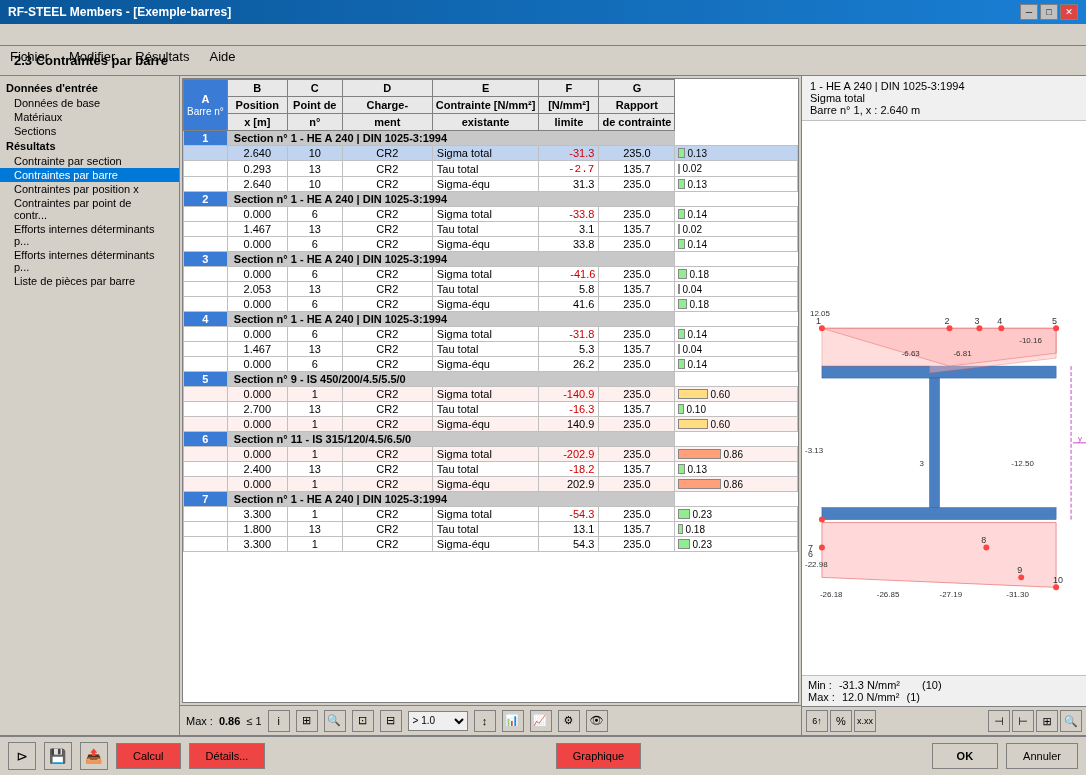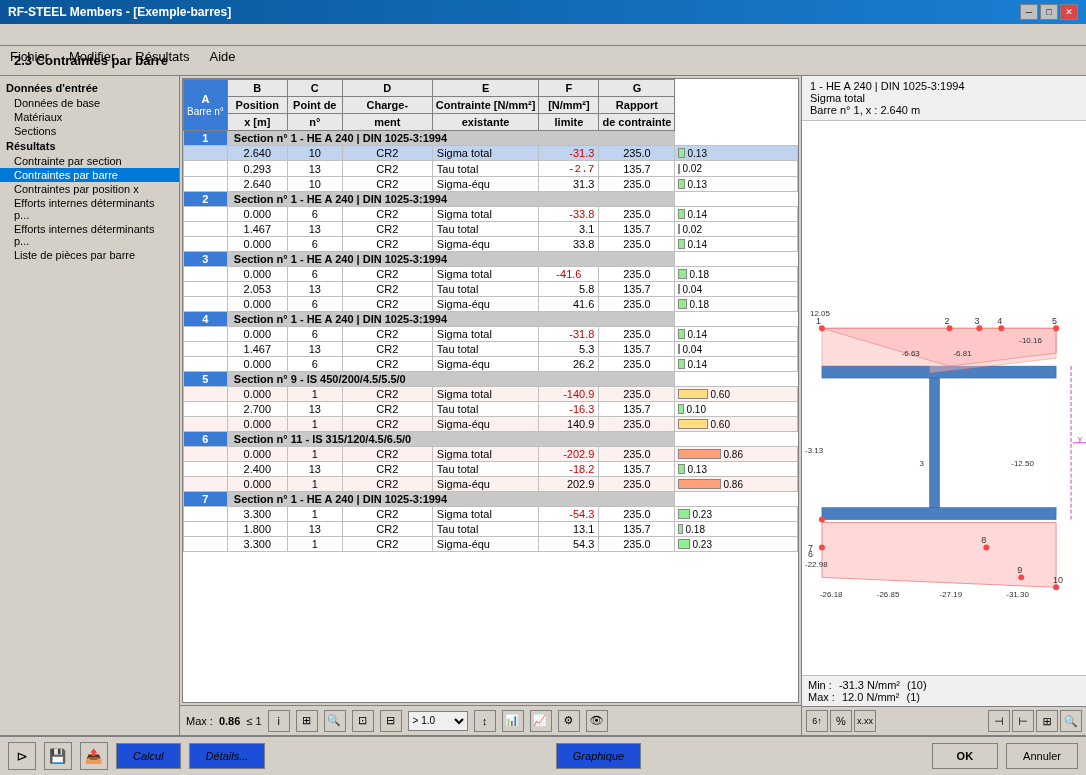--- a/index.html
+++ b/index.html
@@ -217,25 +217,24 @@
       width: 28px; height: 28px;
       background: #d4d0c8;
       border: 1px solid #808080;
       cursor: pointer;
       display: flex; align-items: center; justify-content: center;
       font-size: 14px;
     }
     .footer-action-btn {
       height: 26px;
       padding: 0 16px;
-      background: #1d4ed8;
+      background: #ef4444;
       border: 1px solid #808080;
       cursor: pointer;
       font-size: 11px;
-      font-style: italic;
     }
     .footer-spacer { flex: 1; }
     .footer-ok-btn {
       height: 26px;
       padding: 0 24px;
       background: #d4d0c8;
       border: 1px solid #808080;
       cursor: pointer;
       font-size: 11px;
       font-weight: bold;
@@ -288,20 +287,21 @@
 
   <div class="left-panel">
     <div class="panel-group-title">Données d'entrée</div>
     <div class="panel-item">Données de base</div>
     <div class="panel-item">Matériaux</div>
     <div class="panel-item">Sections</div>
     <div class="panel-group-title">Résultats</div>
     <div class="panel-item">Contrainte par section</div>
     <div class="panel-item active">Contraintes par barre</div>
     <div class="panel-item">Contraintes par position x</div>
+    <div class="panel-item">Contraintes par point de contr...</div>
     <div class="panel-item">Efforts internes déterminants p...</div>
     <div class="panel-item">Efforts internes déterminants p...</div>
     <div class="panel-item">Liste de pièces par barre</div>
   </div>
 
   <div style="flex:1; display:flex; flex-direction:column; overflow:hidden;">
 
     <div class="table-container">
       <table>
         <thead>
@@ -433,21 +433,21 @@
             <tr class="section-row">
       <td class="barre-num">3</td>
       <td colspan="6">Section n° 1 - HE A 240 | DIN 1025-3:1994</td>
     </tr>
             <tr>
         <td style="background:white;"></td>
         <td style="background:white;">0.000</td>
         <td style="background:white;">6</td>
         <td style="background:white;">CR2</td>
         <td style="text-align:left;padding-left:4px;background:white;">Sigma total</td>
-        <td style="background:white;"><span style="color:#cc0000;">-41.6</span></td>
+        <td style="text-align:right;background:white;"><span style="color:#cc0000;">-41.6</span></td>
         <td style="background:white;">235.0</td>
         <td style="background:white;">
           <div style="display:flex;align-items:center;gap:2px;">
             <div style="width:9px;height:10px;background:#90ee90;border:1px solid #888;"></div>
             <span style="font-size:10px;">0.18</span>
           </div>
         </td>
       </tr>
             <tr>
         <td style="background:white;"></td>
@@ -760,21 +760,21 @@
 
         <line x1="272" y1="245" x2="285" y2="245" stroke="#cc44cc" stroke-width="1"></line>
         <text x="277" y="243" font-size="8" fill="#cc44cc">y</text>
       </svg>
     </div>
 
     <div class="right-panel-bottom">
       <div>
         <span>Min :</span>
         <span style="margin-left:4px;">-31.3 N/mm²</span>
-        <span style="margin-left:4px;text-align:center;">(10)</span>
+        <span style="margin-left:19px;text-align:center;">(10)</span>
       </div>
       <div>
         <span>Max :</span>
         <span style="margin-left:4px;">12.0 N/mm²</span>
         <span style="margin-left:4px;">(1)</span>
       </div>
     </div>
 
     <div class="right-panel-toolbar">
       <div class="toolbar-btn" style="font-size:9px;">6↑</div>

